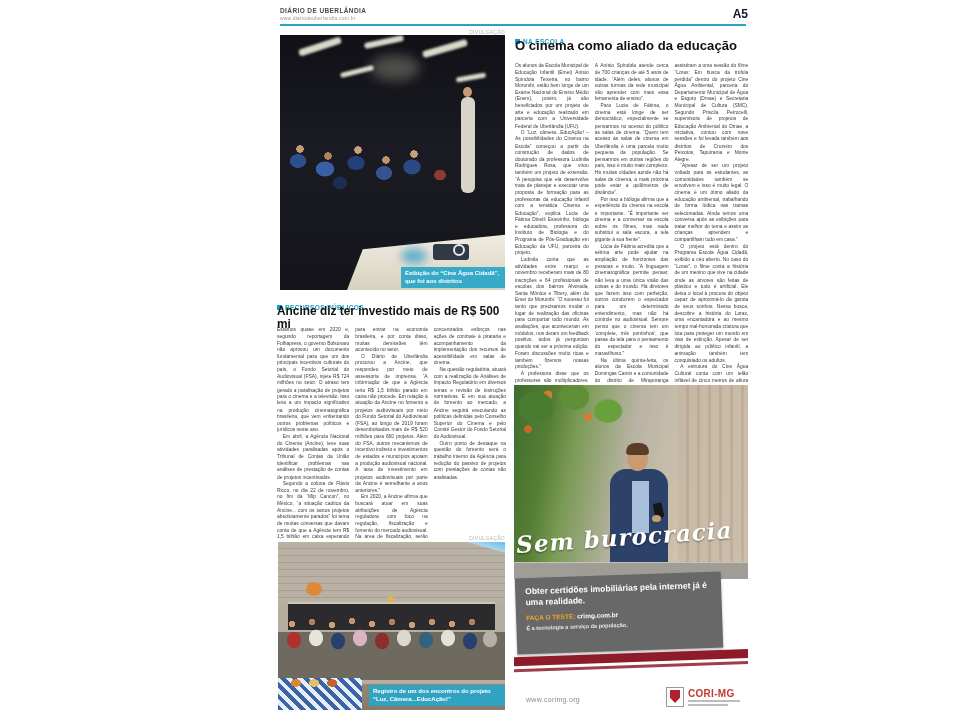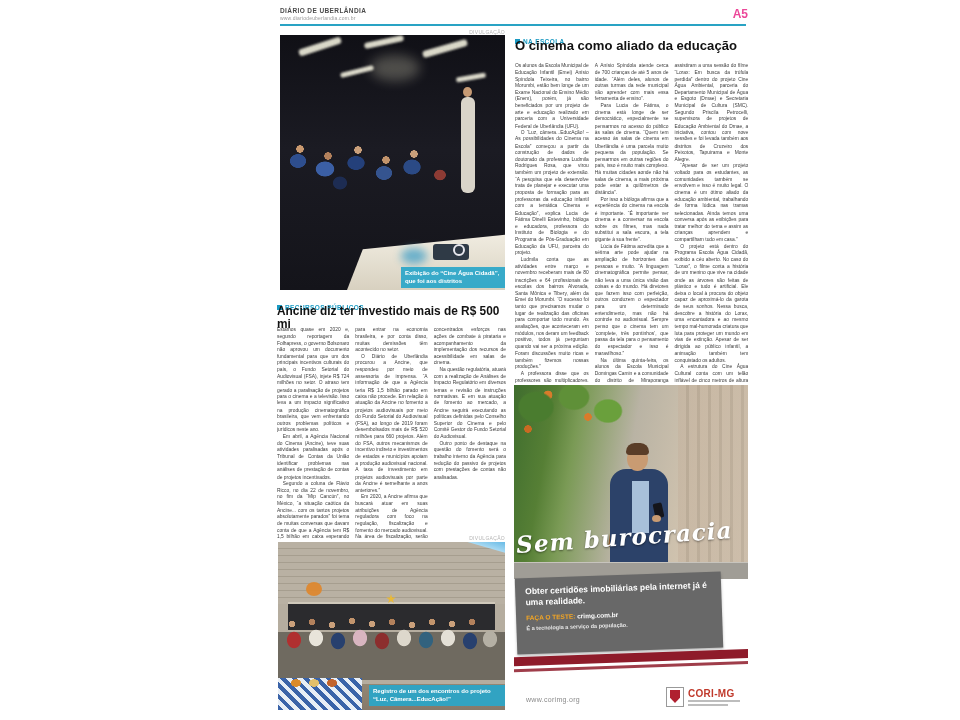--- a/index.html
+++ b/index.html
@@ -5,21 +5,21 @@
   html,body{margin:0;padding:0;background:#fff;}
   #canvas{position:relative;width:960px;height:720px;background:#ffffff;overflow:hidden;
           font-family:"Liberation Sans",sans-serif;color:#222;}
   .page{position:absolute;left:272px;top:5px;width:478px;height:710px;background:#fff;}
   .abs{position:absolute;}
 
   
   .masthead{left:8px;top:2px;font-size:6.5px;font-weight:bold;color:#4a4a4a;letter-spacing:.4px;}
   .masthead-url{left:8px;top:10px;font-size:5px;color:#9a9a9a;letter-spacing:.2px;}
   .head-rule{left:8px;top:19px;width:466px;height:2px;background:#29a3c4;}
-  .page-label{right:2px;top:2px;font-size:12px;font-weight:bold;color:#ec4899;}
+  .page-label{right:2px;top:2px;font-size:12px;font-weight:bold;color:#0f172a;}
 
   
   .photo{overflow:hidden;}
   .credit{font-size:5px;color:#b5b5b5;letter-spacing:.3px;text-align:right;}
   .capbox{position:absolute;background:rgba(41,166,201,.92);color:#fff;font-size:6px;
           font-weight:bold;line-height:7.5px;padding:3px 4px;}
 
   
   .ph-top{left:8px;top:30px;width:225px;height:255px;background:linear-gradient(#101016 0%,#1b1b23 45%,#14141a 100%);}
   .light{position:absolute;background:#fdfbe8;border-radius:3px;filter:blur(1px);opacity:.85;}

